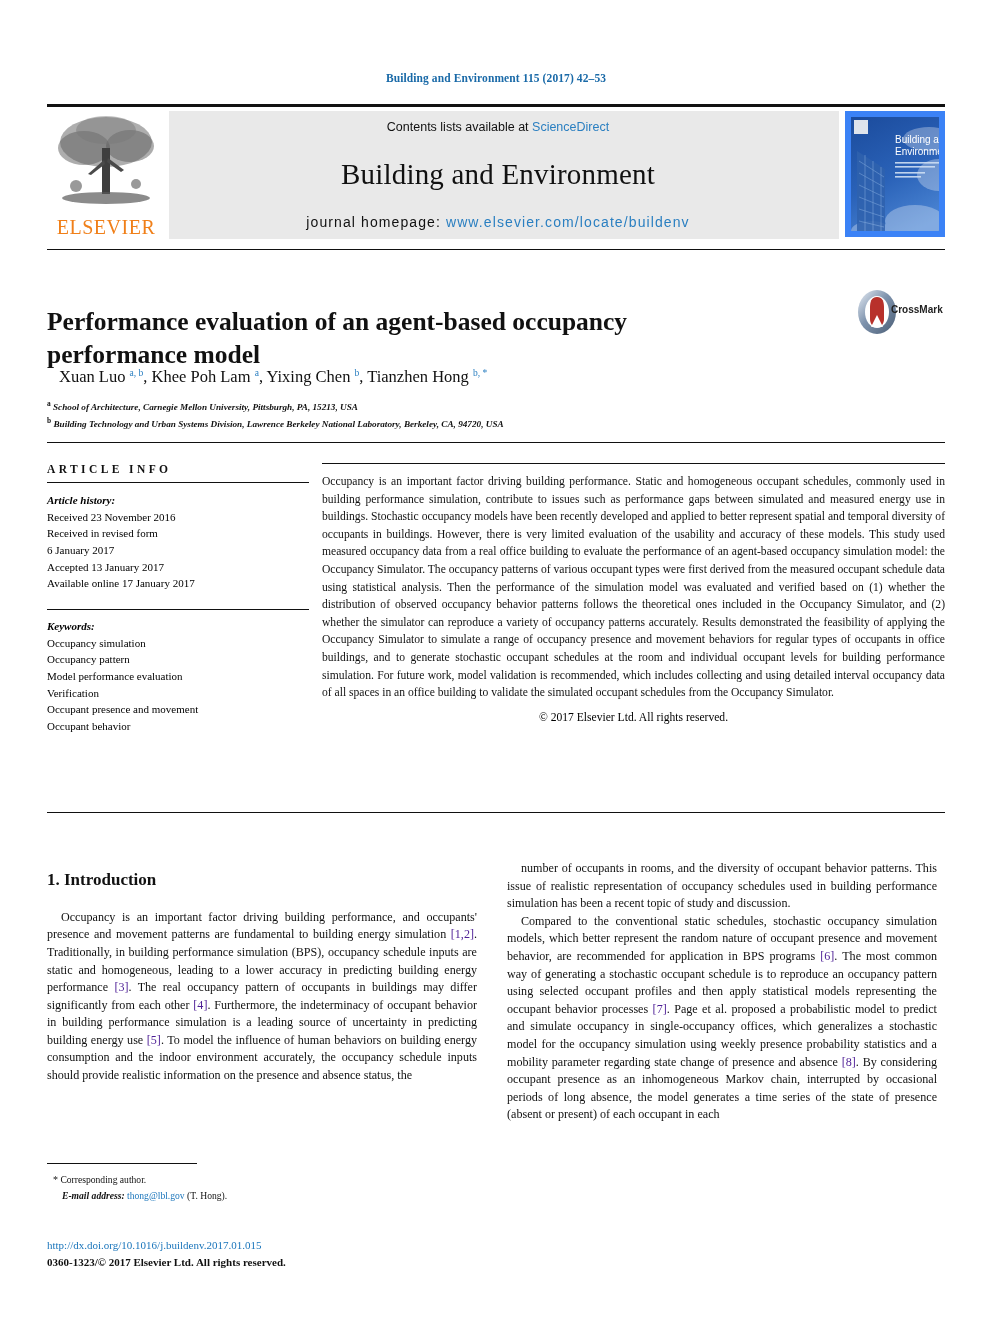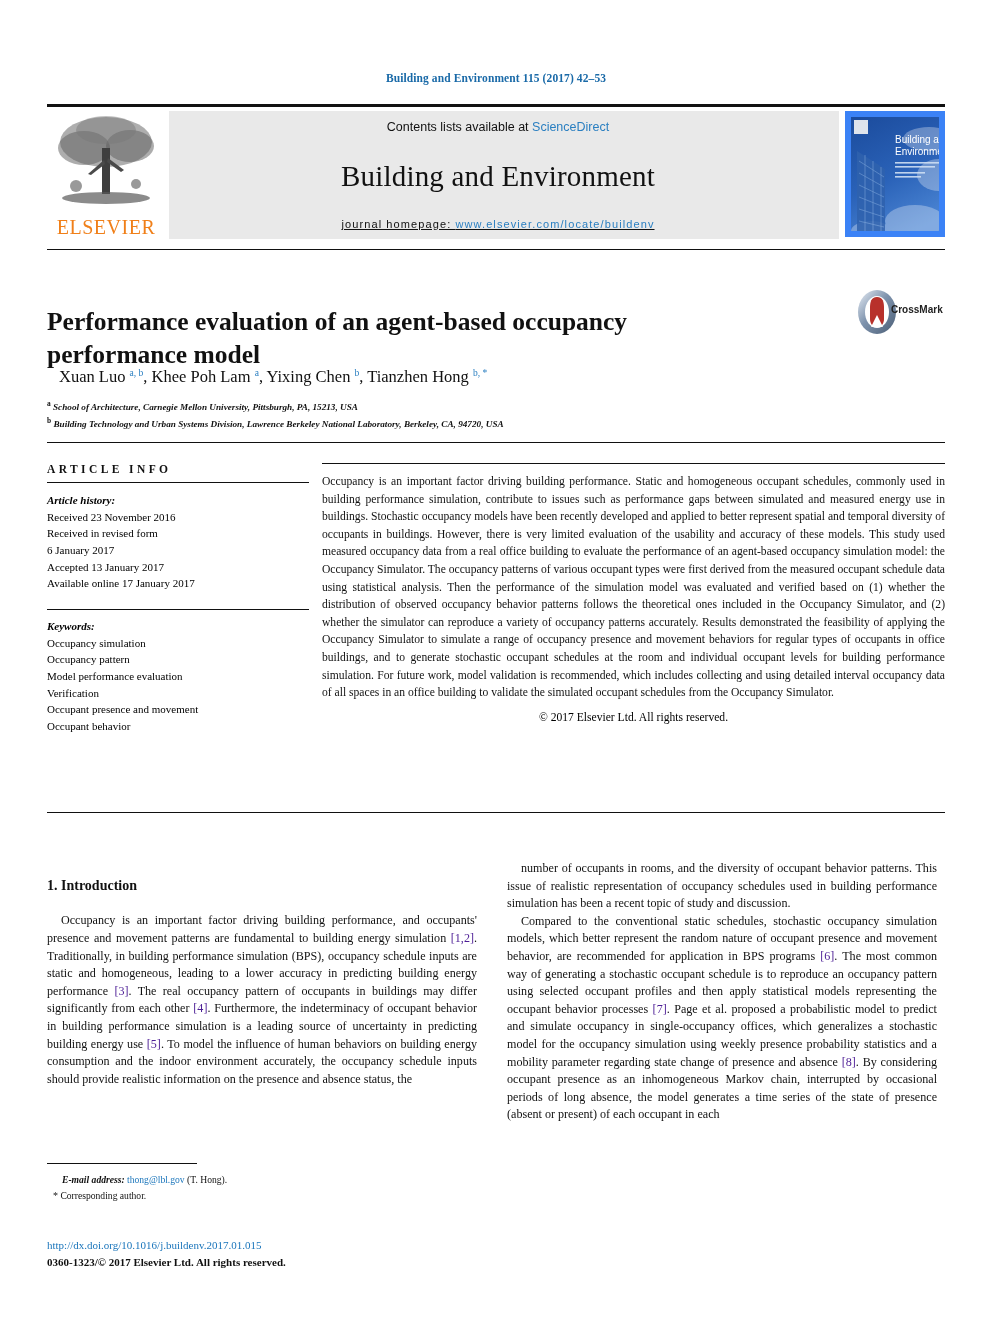--- a/index.html
+++ b/index.html
@@ -88,24 +88,23 @@
     color: #2a7fc1;
   }
   .journal-name {
     font-family: "Liberation Serif", serif;
     font-size: 29px;
     color: #111;
     letter-spacing: .2px;
   }
   .homepage-line {
     font-family: "Liberation Sans", sans-serif;
-    font-size: 11px;
+    font-size: 14px;
     letter-spacing: 1.1px;
     color: #111;
-    text-decoration: underline;
   }
   .homepage-line .url { color: #2a7fc1; }
 
   .cover-thumb {
     flex: 0 0 100px;
     width: 100px;
     height: 126px;
     position: relative;
     overflow: hidden;
     border: 6px solid #3b82f6;
@@ -231,23 +230,23 @@
     font-size: 12.1px;
     line-height: 1.455;
     text-align: justify;
     color: #111;
   }
   .body-col.left  { left: 47px; }
   .body-col.right { left: 507px; }
   .body-col p { margin: 0; text-indent: 14px; }
   .body-col p.first { text-indent: 14px; }
   .sec-title {
-    font-size: 14px;
+    font-size: 17px;
     font-weight: bold;
-    margin: 16px 0 16px 0;
+    margin: 8px 0 16px 0;
     text-indent: 0;
   }
   .ref { color: #4c1d95; }
 
   
   .foot-rule {
     position: absolute;
     left: 47px; top: 1163px;
     width: 150px;
     border-top: 1px solid #111;
@@ -431,29 +430,29 @@
     <p class="first">Occupancy is an important factor driving building performance, and occupants' presence and movement patterns are fundamental to building energy simulation <span class="ref">[1,2]</span>. Traditionally, in building performance simulation (BPS), occupancy schedule inputs are static and homogeneous, leading to a lower accuracy in predicting building energy performance <span class="ref">[3]</span>. The real occupancy pattern of occupants in buildings may differ significantly from each other <span class="ref">[4]</span>. Furthermore, the indeterminacy of occupant behavior in building performance simulation is a leading source of uncertainty in predicting building energy use <span class="ref">[5]</span>. To model the influence of human behaviors on building energy consumption and the indoor environment accurately, the occupancy schedule inputs should provide realistic information on the presence and absence status, the</p>
   </div>
 
   <div class="body-col right">
     <p>number of occupants in rooms, and the diversity of occupant behavior patterns. This issue of realistic representation of occupancy schedules used in building performance simulation has been a recent topic of study and discussion.</p>
     <p>Compared to the conventional static schedules, stochastic occupancy simulation models, which better represent the random nature of occupant presence and movement behavior, are recommended for application in BPS programs <span class="ref">[6]</span>. The most common way of generating a stochastic occupant schedule is to reproduce an occupancy pattern using selected occupant profiles and then apply statistical models representing the occupant behavior processes <span class="ref">[7]</span>. Page et al. proposed a probabilistic model to predict and simulate occupancy in single-occupancy offices, which generalizes a stochastic model for the occupancy simulation using weekly presence probability statistics and a mobility parameter regarding state change of presence and absence <span class="ref">[8]</span>. By considering occupant presence as an inhomogeneous Markov chain, interrupted by occasional periods of long absence, the model generates a time series of the state of presence (absent or present) of each occupant in each</p>
   </div>
 
   <div class="foot-rule"></div>
   <div class="footnote">
+    <div>
+      <span class="star">*</span>
+      <span>Corresponding author.</span>
+    </div>
     <div style="padding-left:9px;">
       <span class="em">E-mail address:</span>
       <span class="link">thong@lbl.gov</span>
       <span>(T. Hong).</span>
     </div>
-    <div>
-      <span class="star">*</span>
-      <span>Corresponding author.</span>
-    </div>
   </div>
 
   <div class="doi-block">
     <div class="doi-link">http://dx.doi.org/10.1016/j.buildenv.2017.01.015</div>
     <div class="issn-line">0360-1323/© 2017 Elsevier Ltd. All rights reserved.</div>
   </div>
 
 </div>
 
 </body></html>

